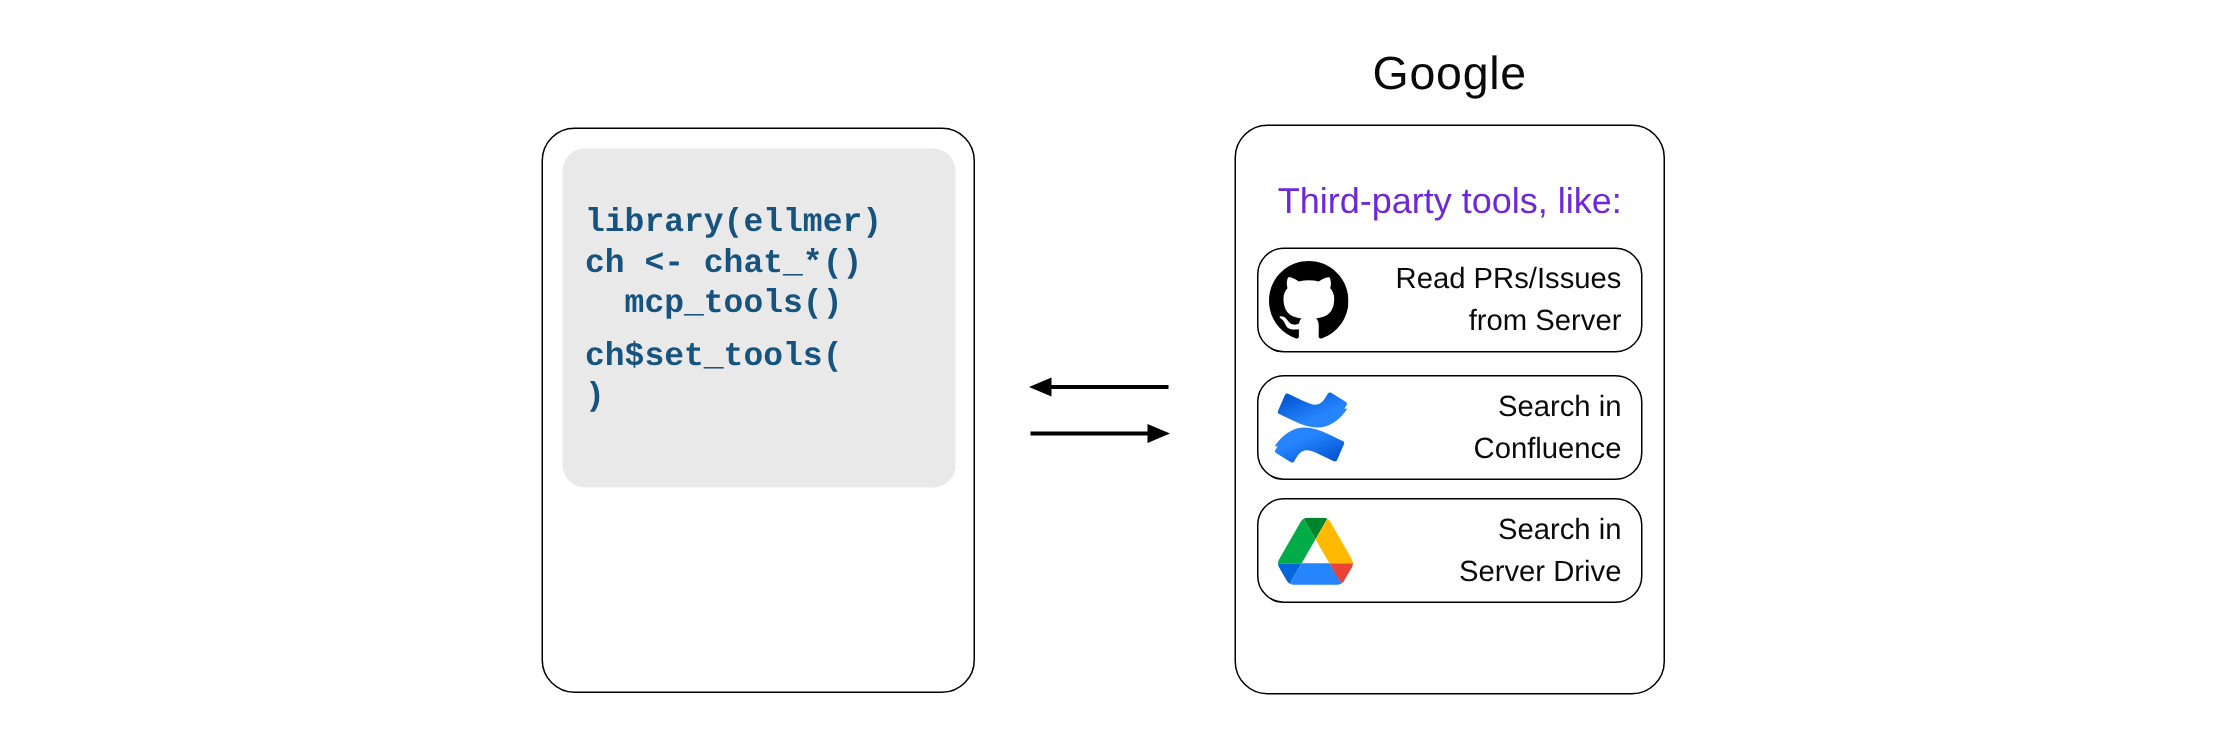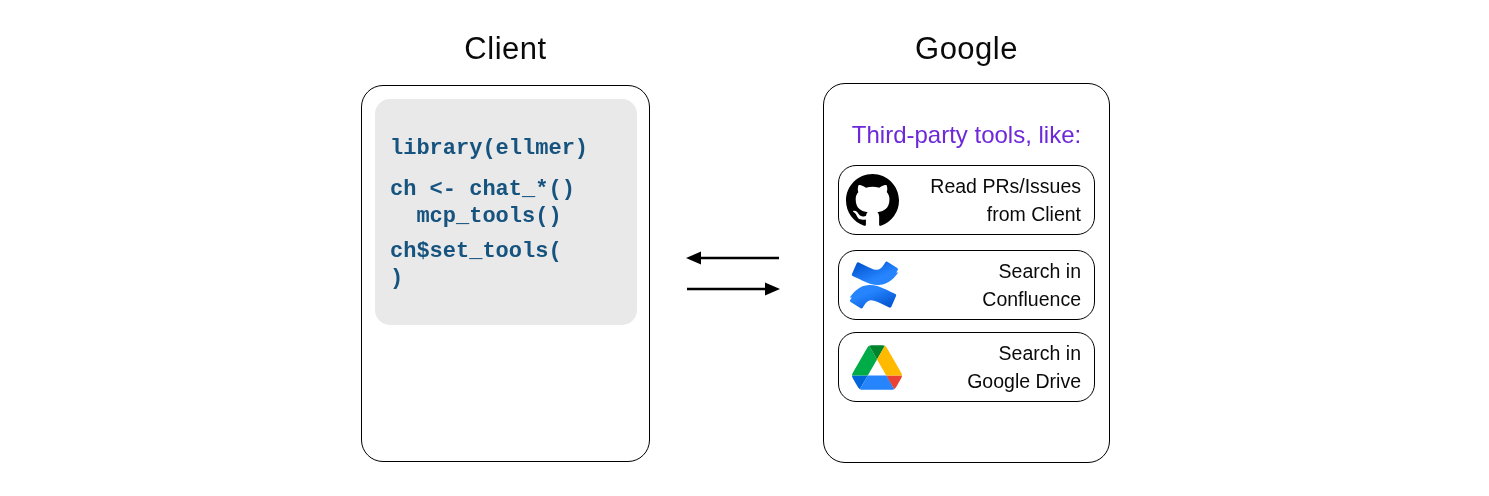--- a/index.html
+++ b/index.html
@@ -46,21 +46,21 @@
     padding: 36px 10px 0 15px;
   }
   .code-line {
     font-family: "Liberation Mono", monospace;
     font-weight: bold;
     font-size: 22px;
     line-height: 27px;
     white-space: pre;
     color: var(--code_text, #16537E);
   }
-  .code-line.gap-lg { margin-top: 14px; }
+  .code-line.gap-lg { margin-top: 0; }
   .code-line.gap-md { margin-top: 8px; }
 
   .arrows {
     position: absolute;
     left: 680px; top: 248px;
     width: 110px; height: 55px;
   }
   .arrow-stroke { stroke: #000; stroke-width: 2.6px; }
   .arrow-head { fill: #000; }
 
@@ -114,21 +114,20 @@
   .dr-red { fill: var(--drive_red, #EA4335); }
   .dr-green-dark { fill: var(--drive_green_dark, #00832D); }
   .dr-blue { fill: var(--drive_blue, #2684FC); }
   .dr-yellow { fill: var(--drive_yellow, #FFBA00); }
 </style>
 </head>
 <body>
 
 <div class="canvas">
 
-  <div class="col-title client-title">Client</div>
   <div class="col-title server-title">Google</div>
 
   <div class="client-box">
     <div class="code-block">
       <div class="code-line">library(ellmer)</div>
       <div class="code-line gap-lg">ch &lt;- chat_*()</div>
       <div class="code-line">  mcp_tools()</div>
       <div class="code-line gap-md">ch$set_tools(</div>
       <div class="code-line">)</div>
     </div>
@@ -149,21 +148,21 @@
     <div class="server-subtitle">Third-party tools, like:</div>
 
     <div class="tool-box t0">
       <span class="tool-icon">
         <svg width="53" height="53" viewBox="0 0 16 16" aria-hidden="true">
           <path class="gh-path" d="M8 0C3.58 0 0 3.58 0 8c0 3.54 2.29 6.53 5.47 7.59.4.07.55-.17.55-.38 0-.19-.01-.82-.01-1.49-2.01.37-2.53-.49-2.69-.94-.09-.23-.48-.94-.82-1.13-.28-.15-.68-.52-.01-.53.63-.01 1.08.58 1.23.82.72 1.21 1.87.87 2.33.66.07-.52.28-.87.51-1.07-1.78-.2-3.64-.89-3.64-3.95 0-.87.31-1.59.82-2.15-.08-.2-.36-1.02.08-2.12 0 0 .67-.21 2.2.82.64-.18 1.32-.27 2-.27s1.36.09 2 .27c1.53-1.04 2.2-.82 2.2-.82.44 1.1.16 1.92.08 2.12.51.56.82 1.27.82 2.15 0 3.07-1.87 3.75-3.65 3.95.29.25.54.73.54 1.48 0 1.07-.01 1.93-.01 2.2 0 .21.15.46.55.38A8.013 8.013 0 0 0 16 8c0-4.42-3.58-8-8-8z"></path>
         </svg>
       </span>
       <div class="tool-label">
         <div>Read PRs/Issues</div>
-        <div>from Client</div>
+        <div>from Server</div>
       </div>
     </div>
 
     <div class="tool-box t1">
       <span class="tool-icon" style="padding-left:3px;">
         <svg width="50" height="48" viewBox="0 0 24 24" aria-hidden="true">
           <defs>
             <linearGradient id="confGradA" x1="99%" y1="113%" x2="34%" y2="38%">
               <stop class="conf-stop-a" offset="0.18"></stop>
               <stop class="conf-stop-b" offset="1"></stop>
@@ -189,18 +188,18 @@
           <path class="dr-blue-dark" d="m6.6 66.85 3.85 6.65c.8 1.4 1.95 2.5 3.3 3.3l13.75-23.8h-27.5c0 1.55.4 3.1 1.2 4.5z"></path>
           <path class="dr-green" d="m43.65 25-13.75-23.8c-1.35.8-2.5 1.9-3.3 3.3l-25.4 44a9.06 9.06 0 0 0-1.2 4.5h27.5z"></path>
           <path class="dr-red" d="m73.55 76.8c1.35-.8 2.5-1.9 3.3-3.3l1.6-2.75 7.65-13.25c.8-1.4 1.2-2.95 1.2-4.5h-27.502l5.852 11.5z"></path>
           <path class="dr-green-dark" d="m43.65 25 13.75-23.8c-1.35-.8-2.9-1.2-4.5-1.2h-18.5c-1.6 0-3.15.45-4.5 1.2z"></path>
           <path class="dr-blue" d="m59.8 53h-32.3l-13.75 23.8c1.35.8 2.9 1.2 4.5 1.2h50.8c1.6 0 3.15-.45 4.5-1.2z"></path>
           <path class="dr-yellow" d="m73.4 26.5-12.7-22c-.8-1.4-1.95-2.5-3.3-3.3l-13.75 23.8 16.15 28h27.45c0-1.55-.4-3.1-1.2-4.5z"></path>
         </svg>
       </span>
       <div class="tool-label">
         <div>Search in</div>
-        <div>Google Drive</div>
+        <div>Server Drive</div>
       </div>
     </div>
   </div>
 
 </div>
 
 </body></html>

